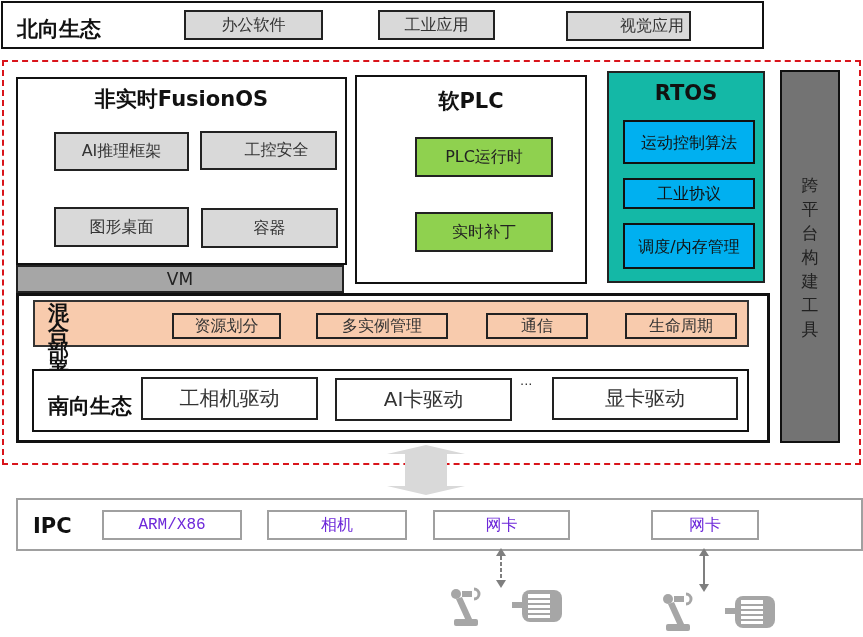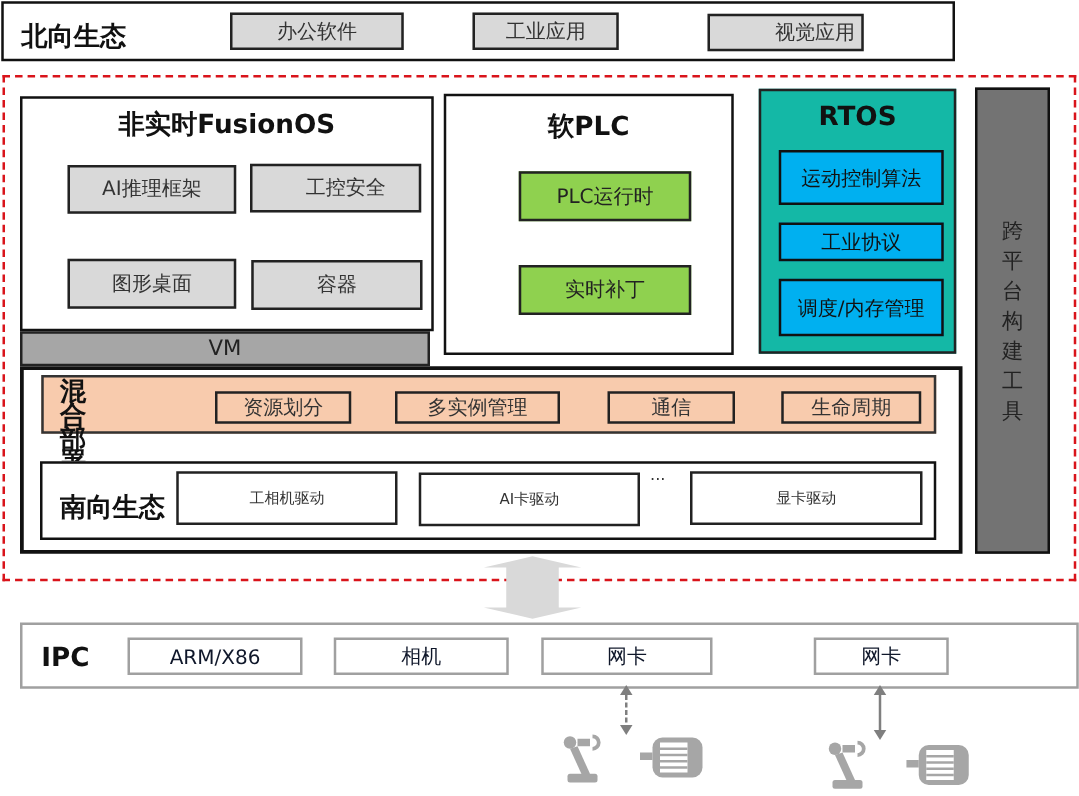--- a/index.html
+++ b/index.html
@@ -22,25 +22,25 @@
   .green-box { background:#8fd14f; border:2px solid #222; font-size:16px; color:#222; }
   #rtos { left:607px; top:71px; width:158px; height:212px; border:2px solid #222; background:#14b8a6; }
   .blue-box { background:#00b0f0; border:2px solid #111; font-size:16px; color:#111; line-height:19px; }
   #crossplat { left:780px; top:70px; width:60px; height:373px; border:2px solid #111; background:#737373; font-size:17px; color:#222; line-height:24px; }
 
   
   #lower { left:16px; top:293px; width:754px; height:150px; border:3px solid #111; background:#fff; }
   #hybrid { left:33px; top:300px; width:716px; height:47px; background:#f8cbad; border:2px solid #333; }
   .peach-box { background:#f8cbad; border:2px solid #222; font-size:16px; color:#333; }
   #south { left:32px; top:369px; width:717px; height:63px; border:2px solid #111; background:#fff; }
-  .white-box { background:#fff; border:2px solid #222; font-size:12px; color:#333; }
+  .white-box { background:#fff; border:2px solid #222; font-size:20px; color:#333; }
 
   
   #ipc { left:16px; top:498px; width:847px; height:53px; border:2px solid #a0a0a0; background:#fff; }
-  .ipc-box { background:#fff; border:2px solid #a0a0a0; font-size:16px; color:#0f172a; }
+  .ipc-box { background:#fff; border:2px solid #a0a0a0; font-size:16px; color:#6d28d9;font-family:Liberation Mono, monospace; }
 
   .label-bold { font-size:21px; font-weight:bold; color:#111; }
 </style>
 </head>
 <body>
 
 <div id="north" class="abs">
   <div class="abs label-bold" style="left:14px;top:12px;">北向生态</div>
   <div class="abs gray-box ctr" style="left:181px;top:7px;width:139px;height:30px;">办公软件</div>
   <div class="abs gray-box ctr" style="left:375px;top:7px;width:117px;height:30px;">工业应用</div>

